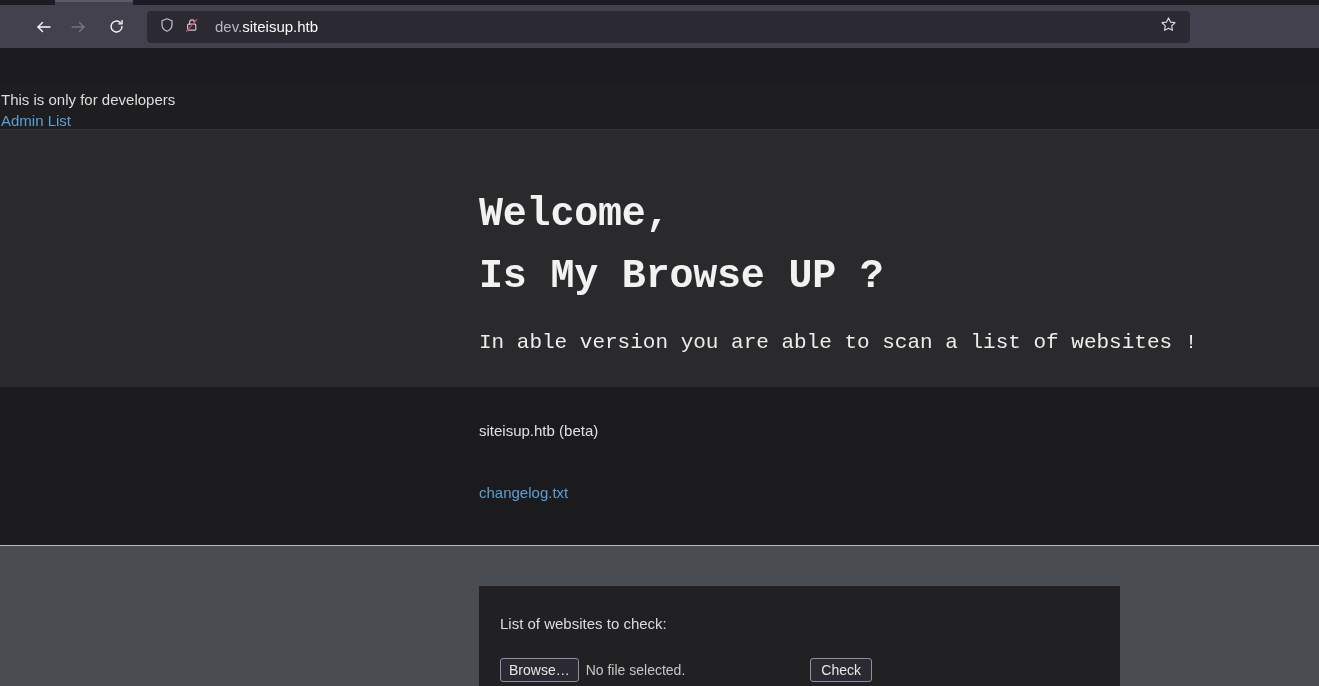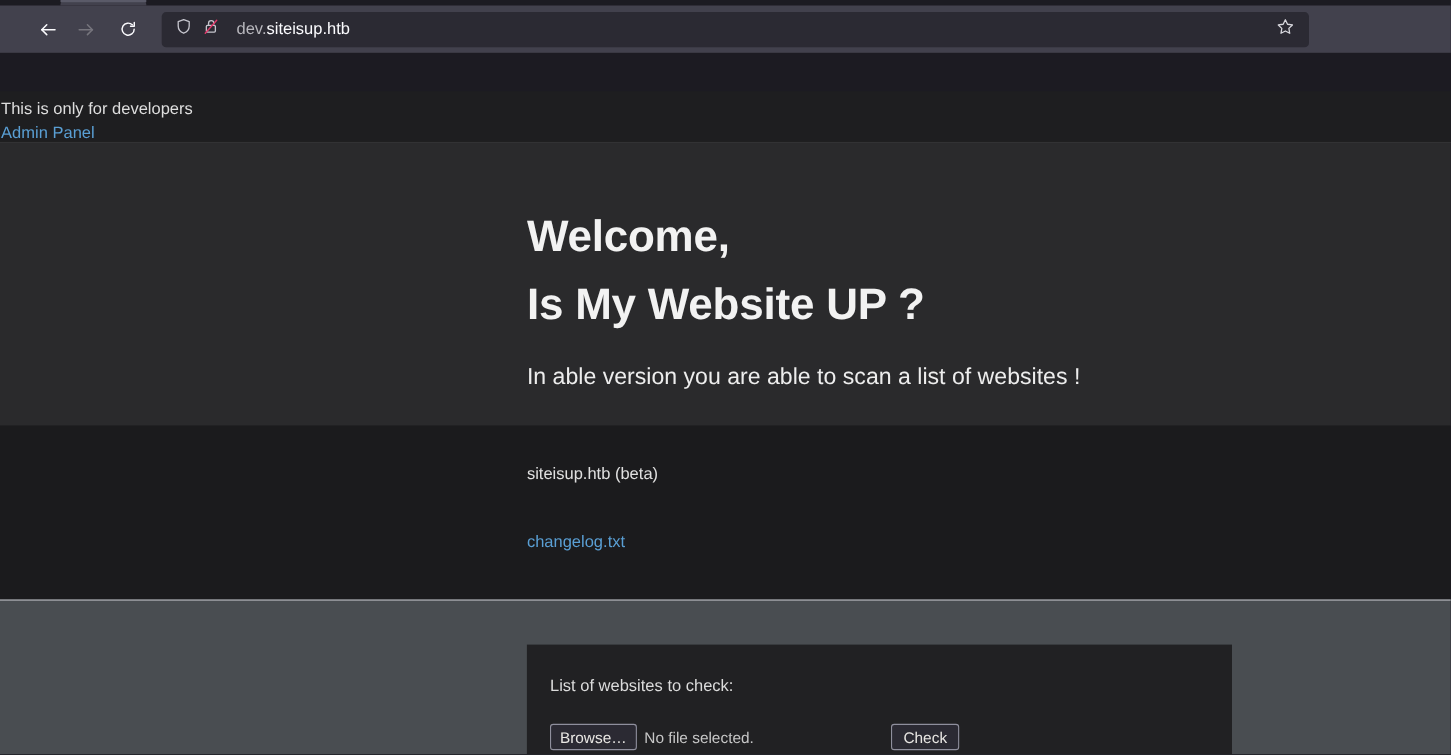--- a/index.html
+++ b/index.html
@@ -126,20 +126,21 @@
     text-decoration: none;
   }
 
   #hero {
     width: 100%;
     height: 258px;
     background: #2a2a2c;
     border-top: 1px solid #323234;
     padding-left: 479px;
     padding-top: 54px;
+    font-family: Liberation Mono, monospace;
   }
   .hero-title {
     font-size: 40px;
     font-weight: bold;
     color: #f2f2f2;
     line-height: 62px;
     letter-spacing: -0.2px;
   }
   #hero-sub {
     font-size: 21px;
@@ -285,26 +286,26 @@
         </span>
       </div>
     </div>
   </div>
 </div>
 
 <div id="page">
 
   <div id="dev-banner">
     <div id="dev-banner-text">This is only for developers</div>
-    <a id="admin-panel-link" href="#">Admin Panel</a>
+    <a id="admin-panel-link" href="#">Admin List</a>
   </div>
 
   <div id="hero">
     <div class="hero-title">Welcome,</div>
-    <div class="hero-title">Is My Website UP ?</div>
+    <div class="hero-title">Is My Browse UP ?</div>
     <div id="hero-sub">In able version you are able to scan a list of websites !</div>
   </div>
 
   <div id="footer">
     <div id="footer-title">siteisup.htb (beta)</div>
     <a id="changelog-link" href="#">changelog.txt</a>
   </div>
 
   <div id="form-section">
     <div id="upload-card">

